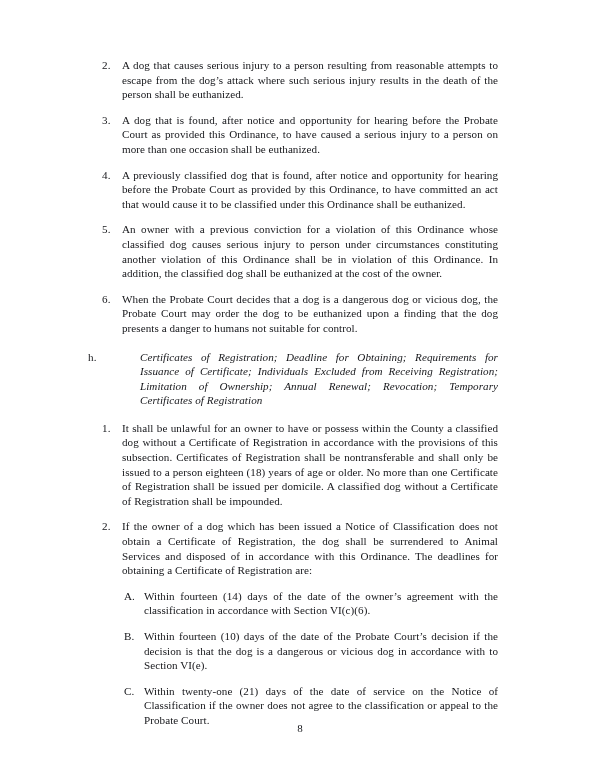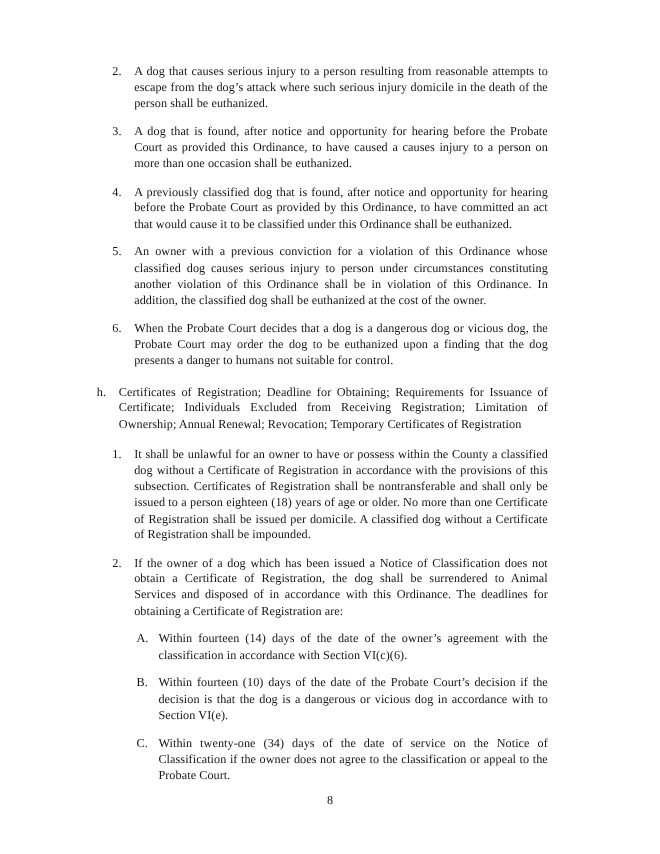--- a/index.html
+++ b/index.html
@@ -68,45 +68,47 @@
   
   .lvl-head {
     margin-left: 0px;
     margin-top: 14px;
     margin-bottom: 13px;
   }
   .lvl-head > .marker {
     width: 20px;
   }
   .lvl-head > .body {
+    font-style: italic;
+    margin-left: 32px;
   }
   .page-number {
     position: absolute;
     left: 0;
     right: 0;
     top: 722px;
     text-align: center;
     font-size: 11px;
     line-height: 13px;
     font-family: "Liberation Serif", "DejaVu Serif", serif;
     color: #15161a;
   }
 </style>
 </head>
 <body>
 
 <div class="page">
   <div class="content" id="content">
       <div class="item lvl-num">
         <div class="marker">2.</div>
-        <div class="body">A dog that causes serious injury to a person resulting from reasonable attempts to escape from the dog’s attack where such serious injury domicile in the death of the person shall be euthanized.</div>
+        <div class="body">A dog that causes serious injury to a person resulting from reasonable attempts to escape from the dog’s attack where such serious injury results in the death of the person shall be euthanized.</div>
       </div>
       <div class="item lvl-num">
         <div class="marker">3.</div>
-        <div class="body">A dog that is found, after notice and opportunity for hearing before the Probate Court as provided this Ordinance, to have caused a causes injury to a person on more than one occasion shall be euthanized.</div>
+        <div class="body">A dog that is found, after notice and opportunity for hearing before the Probate Court as provided this Ordinance, to have caused a serious injury to a person on more than one occasion shall be euthanized.</div>
       </div>
       <div class="item lvl-num">
         <div class="marker">4.</div>
         <div class="body">A previously classified dog that is found, after notice and opportunity for hearing before the Probate Court as provided by this Ordinance, to have committed an act that would cause it to be classified under this Ordinance shall be euthanized.</div>
       </div>
       <div class="item lvl-num">
         <div class="marker">5.</div>
         <div class="body">An owner with a previous conviction for a violation of this Ordinance whose classified dog causes serious injury to person under circumstances constituting another violation of this Ordinance shall be in violation of this Ordinance. In addition, the classified dog shall be euthanized at the cost of the owner.</div>
       </div>
       <div class="item lvl-num">
@@ -128,17 +130,17 @@
       <div class="item lvl-alpha">
         <div class="marker">A.</div>
         <div class="body">Within fourteen (14) days of the date of the owner’s agreement with the classification in accordance with Section VI(c)(6).</div>
       </div>
       <div class="item lvl-alpha">
         <div class="marker">B.</div>
         <div class="body">Within fourteen (10) days of the date of the Probate Court’s decision if the decision is that the dog is a dangerous or vicious dog in accordance with to Section VI(e).</div>
       </div>
       <div class="item lvl-alpha">
         <div class="marker">C.</div>
-        <div class="body">Within twenty-one (34) days of the date of service on the Notice of Classification if the owner does not agree to the classification or appeal to the Probate Court.</div>
+        <div class="body">Within twenty-one (21) days of the date of service on the Notice of Classification if the owner does not agree to the classification or appeal to the Probate Court.</div>
       </div>
     </div>
   <div class="page-number">8</div>
 </div>
 
 </body></html>

